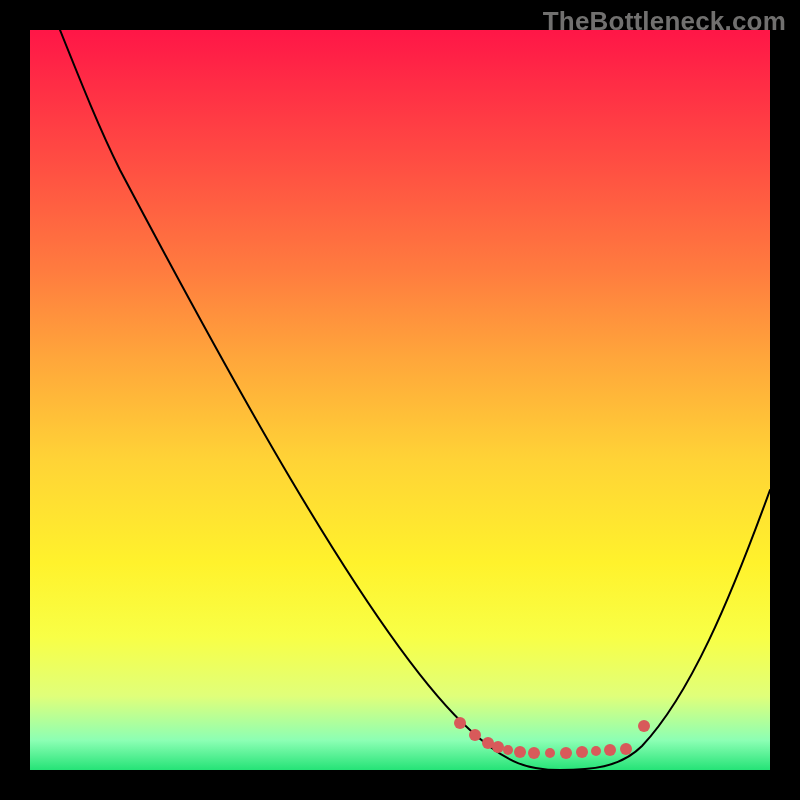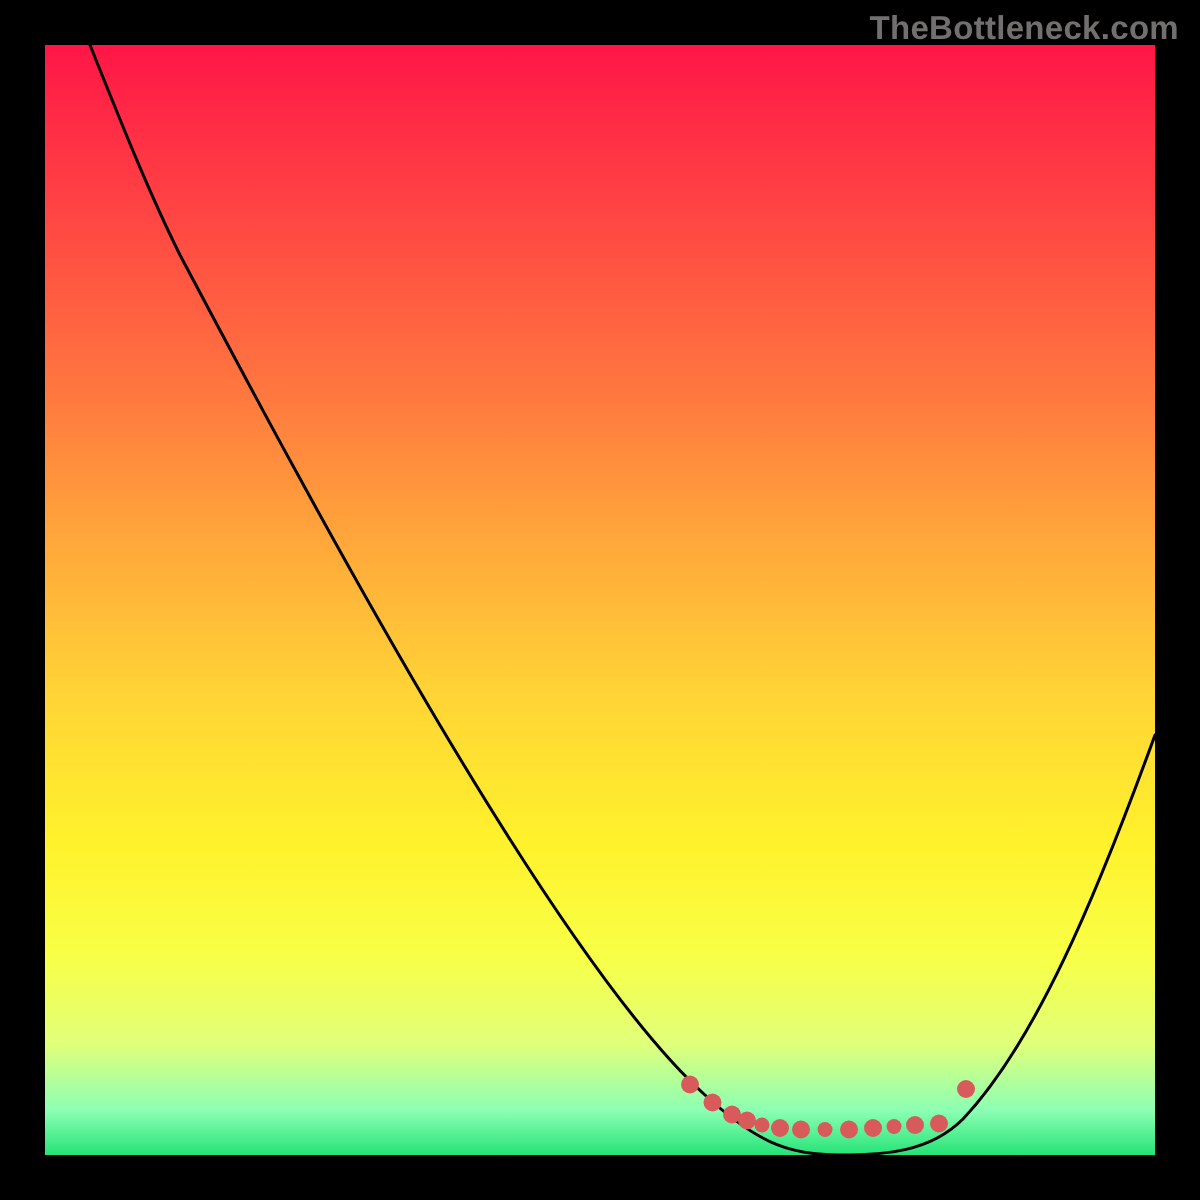--- a/index.html
+++ b/index.html
@@ -14,21 +14,21 @@
     position: relative;
     width: 800px;
     height: 800px;
     background: #000000;
   }
   .watermark {
     position: absolute;
     top: 6px;
     right: 14px;
     font-family: Arial, Helvetica, sans-serif;
-    font-size: 22px;
+    font-size: 26px;
     font-weight: 600;
     color: #71706f;
     letter-spacing: 0.2px;
     z-index: 20;
   }
   .plot {
     position: absolute;
     left: 30px;
     top: 30px;
     width: 740px;

